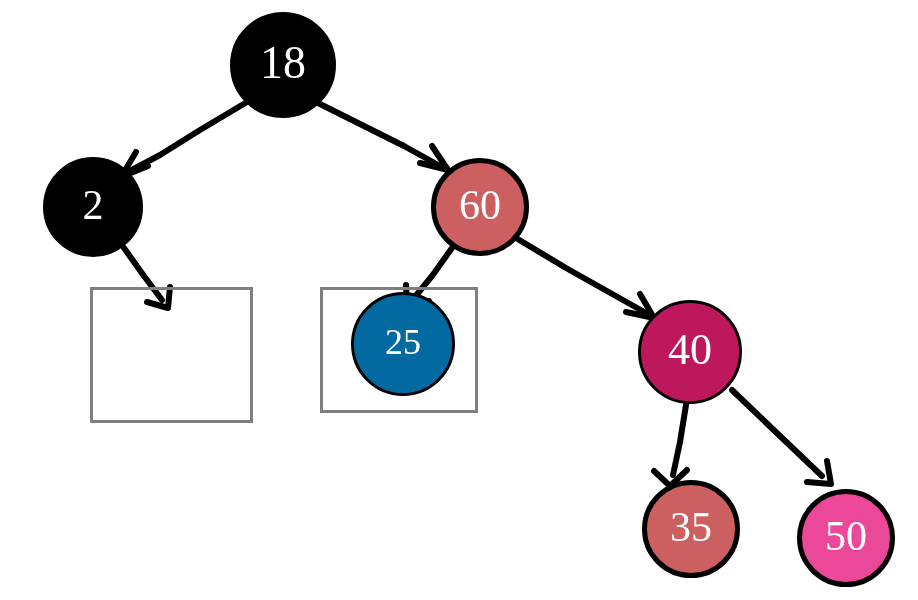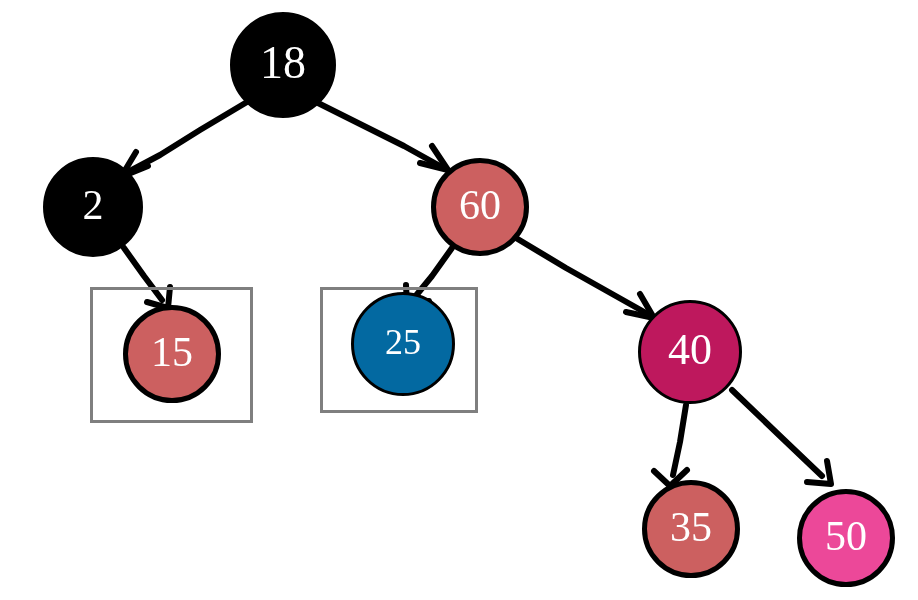--- a/index.html
+++ b/index.html
@@ -108,23 +108,20 @@
 
   <div class="node black" id="node-0" style="left: 230px; top: 12px; width: 106px; height: 106px; font-size: 46px; background: rgb(0, 0, 0); border-color: rgb(0, 0, 0); color: rgb(255, 255, 255);">
     <span class="label">18</span>
   </div>
   <div class="node black" id="node-1" style="left: 43px; top: 157px; width: 100px; height: 100px; font-size: 42px; background: rgb(0, 0, 0); border-color: rgb(0, 0, 0); color: rgb(255, 255, 255);">
     <span class="label">2</span>
   </div>
   <div class="node red" id="node-2" style="left: 431px; top: 158px; width: 98px; height: 98px; font-size: 42px; background: rgb(204, 96, 96); border-color: rgb(0, 0, 0); color: rgb(255, 255, 255);">
     <span class="label">60</span>
   </div>
-  <div class="node red" id="node-3" style="left: 123px; top: 305px; width: 98px; height: 98px; font-size: 42px; background: rgb(204, 96, 96); border-color: rgb(0, 0, 0); color: rgb(255, 255, 255);">
-    <span class="label">15</span>
-  </div>
   <div class="node black" id="node-4" style="left: 351px; top: 292px; width: 104px; height: 104px; font-size: 36px; background: #0369a1; border-color: rgb(0, 0, 0); color: rgb(255, 255, 255);">
     <span class="label">25</span>
   </div>
   <div class="node black" id="node-5" style="left: 638px; top: 300px; width: 104px; height: 104px; font-size: 44px; background: #be185d; border-color: rgb(0, 0, 0); color: rgb(255, 255, 255);">
     <span class="label">40</span>
   </div>
   <div class="node red" id="node-6" style="left: 642px; top: 480px; width: 98px; height: 98px; font-size: 42px; background: rgb(204, 96, 96); border-color: rgb(0, 0, 0); color: rgb(255, 255, 255);">
     <span class="label">35</span>
   </div>
   <div class="node red" id="node-7" style="left: 797px; top: 489px; width: 98px; height: 98px; font-size: 42px; background: #ec4899; border-color: rgb(0, 0, 0); color: rgb(255, 255, 255);">

